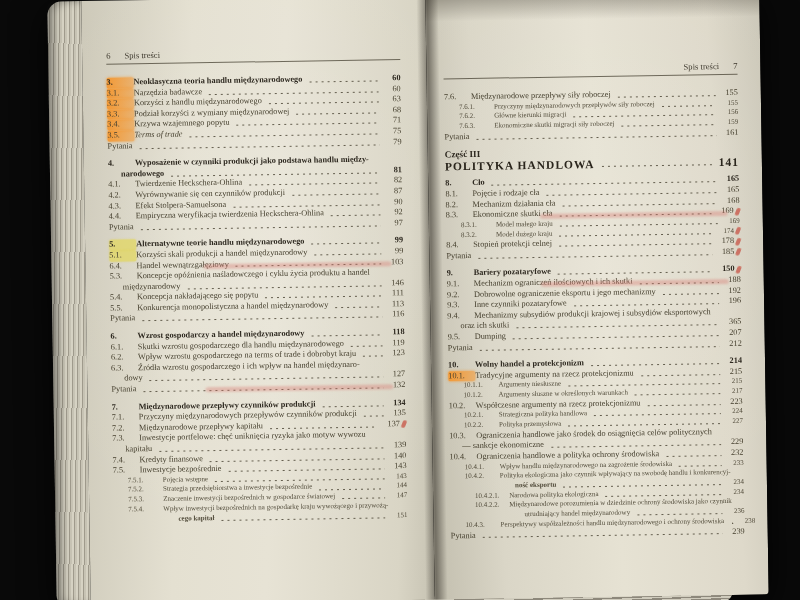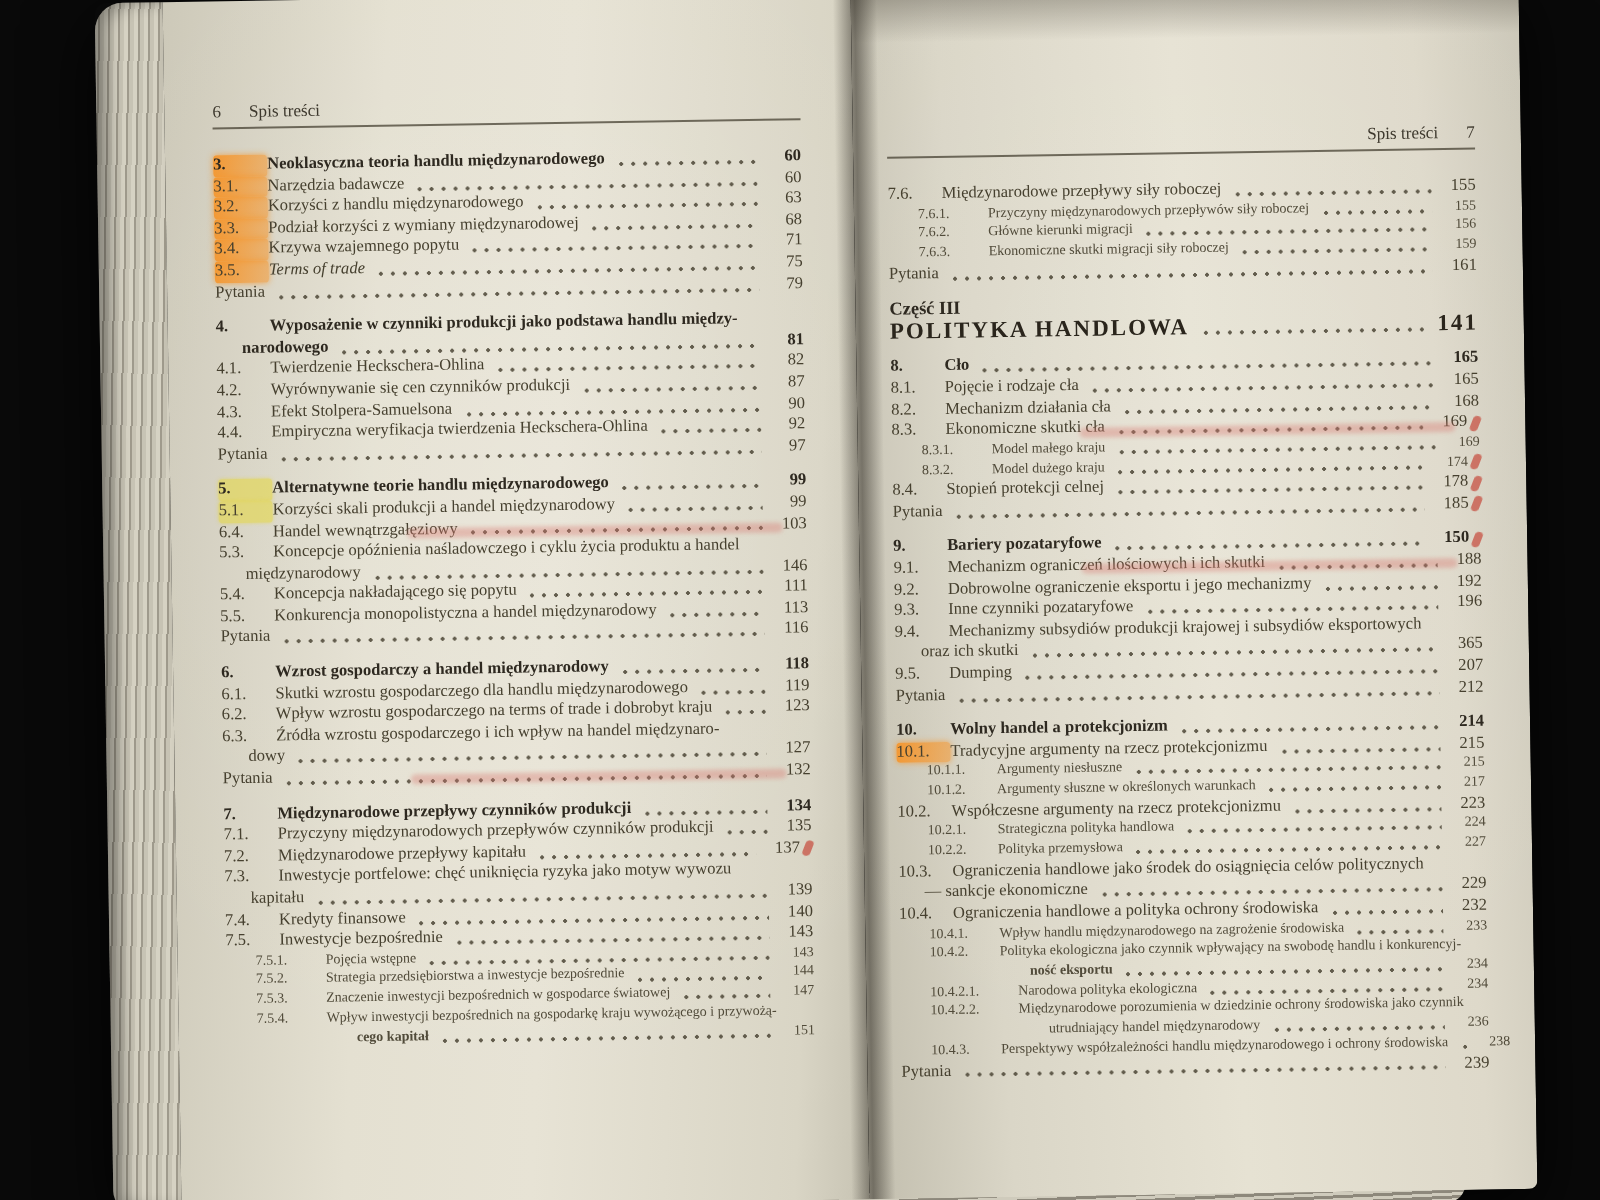--- a/index.html
+++ b/index.html
@@ -28,21 +28,21 @@
     border-bottom:1px solid rgba(70,64,50,.75);padding-bottom:3px;margin-bottom:13px;}
   .page-head.right-head{justify-content:flex-end;}
   .toc{font-size:8.3px;line-height:10.6px;}
   .entry{margin:0;}
   .entry.gap{margin-top:7px;}
   .row{display:flex;align-items:baseline;position:relative;}
   .row.lvl1{font-weight:bold;color:#2e2920;}
   .row.lvl3,.row.lvl4{font-size:7px;line-height:9.7px;color:#514b3a;}
   .num{flex:0 0 auto;min-width:27px;}
   .lvl3 .num{min-width:35px;}
-  .lvl4 .num{min-width:44px;}
+  .lvl4 .num{min-width:44px;text-align:center;}
   .row.lvl3,.row.lvl4{padding-left:15px;}
   .title{flex:0 1 auto;white-space:nowrap;}
   .title.it{font-style:italic;}
   .row.cont .title{margin-left:13px;}
   .row.cont.lvl3 .title{margin-left:50px;font-weight:bold;}
   .row.cont.lvl4 .title{margin-left:59px;}
   .dots{flex:1 1 6px;min-width:4px;height:7px;align-self:flex-end;margin:0 4px 1px 5px;
     background-image:radial-gradient(circle,rgba(84,78,62,.9) 0.8px,rgba(0,0,0,0) 1px);
     background-size:6px 3px;background-repeat:repeat-x;background-position:0 85%;}
   .pg{flex:0 0 auto;min-width:18px;text-align:right;white-space:nowrap;}

